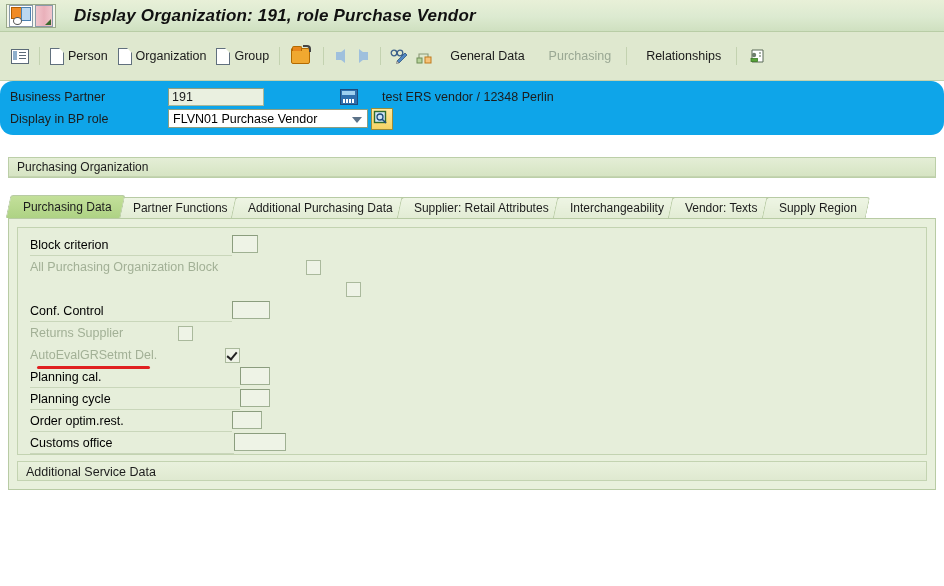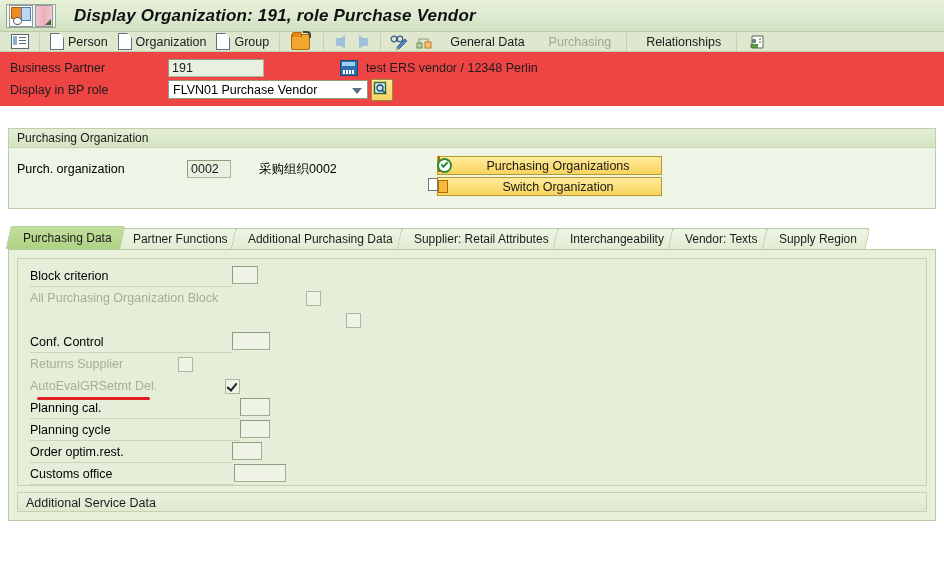--- a/index.html
+++ b/index.html
@@ -75,21 +75,21 @@
     font-size: 17px;
     font-weight: bold;
     font-style: italic;
     color: #111111;
     letter-spacing: 0.2px;
     white-space: nowrap;
   }
 
   
   .toolbar {
-    height: 20px;
+    height: 49px;
     background: #dfe8cf;
     border-bottom: 1px solid #c2d2ae;
     display: flex;
     align-items: center;
     padding: 0 6px;
     box-sizing: border-box;
   }
   .tb-item {
     display: flex;
     align-items: center;
@@ -158,22 +158,23 @@
   .ic-arrow-r::after {
     content:""; position:absolute; right:0; top:-4px; width:7px;height:8px;
     background:#9fc0dd;
   }
   .ic-glasses { width:18px; height:16px; }
   .ic-orgchart { width:16px; height:15px; }
   .ic-card { width:18px; height:16px; }
 
   
   .hdr {
-    background: #ef4444;
+    background: #0ea5e9;
     padding: 6px 0 4px 0;
+    border-radius: 13px;
   }
   .hdr-row {
     display: flex;
     align-items: center;
     height: 19px;
     margin-bottom: 3px;
   }
   .hdr-label {
     width: 168px;
     padding-left: 10px;
@@ -554,21 +555,21 @@
         <circle cx="12" cy="8" r="1" fill="#8a9a88"></circle>
       </svg>
     </span>
   </div>
 </div>
 
 <div class="hdr">
   <div class="hdr-row">
     <div class="hdr-label">Business Partner</div>
     <input class="inp inp-bp" readonly="" value="191" style="">
-    <span style="margin-left:76px;display:inline-flex;align-items:center;">
+    <span style="margin-left:76px;display:inline-flex;align-items:center;gap:16px;">
       <span class="ic-factory"></span>
       <span class="hdr-txt">test ERS vendor / 12348 Perlin</span>
     </span>
   </div>
 
   <div class="hdr-row">
     <div class="hdr-label">Display in BP role</div>
     <div class="sel-wrap">
       <div class="sel">
         <span>FLVN01 Purchase Vendor</span>
@@ -582,41 +583,20 @@
             <path d="M10.2 10.2 L14 14" stroke="#1e4d7a" stroke-width="1.6"></path>
           </svg>
         </span>
       </div>
     </div>
   </div>
 </div>
 
 <div class="grp">
   <div class="grp-title">Purchasing Organization</div>
-  <div class="grp-body">
-    <div class="po-row">
-      <div class="po-label">Purch. organization</div>
-      <input class="inp inp-po" readonly="" value="0002" style="">
-      <div class="po-desc">采购组织0002</div>
-    </div>
-    <div class="po-btns">
-      <div class="gbtn">
-        <span class="gbtn-ic">
-          <span class="ic-shield"></span>
-        </span>
-        <span class="gbtn-label">Purchasing Organizations</span>
-      </div>
-      <div class="gbtn">
-        <span class="gbtn-ic">
-          <span class="ic-switch"></span>
-        </span>
-        <span class="gbtn-label">Switch Organization</span>
-      </div>
-    </div>
-  </div>
 </div>
 
 <div class="tabstrip">
   <div class="tabs" id="tabs-container">
       <div class="tab active"><span>Purchasing Data</span></div>
       <div class="tab"><span>Partner Functions</span></div>
       <div class="tab"><span>Additional Purchasing Data</span></div>
       <div class="tab"><span>Supplier: Retail Attributes</span></div>
       <div class="tab"><span>Interchangeability</span></div>
       <div class="tab"><span>Vendor: Texts</span></div>

